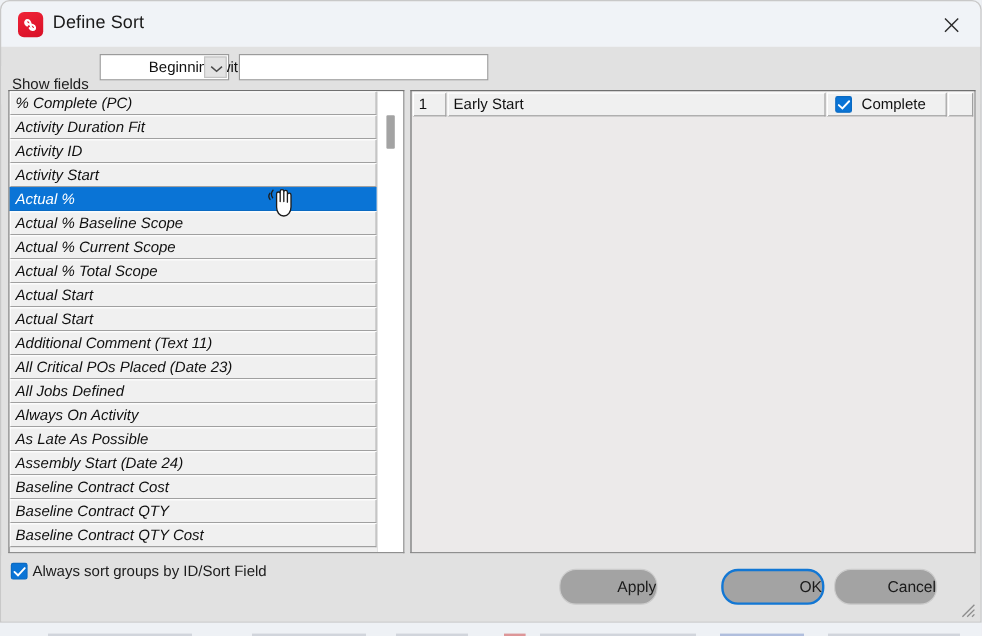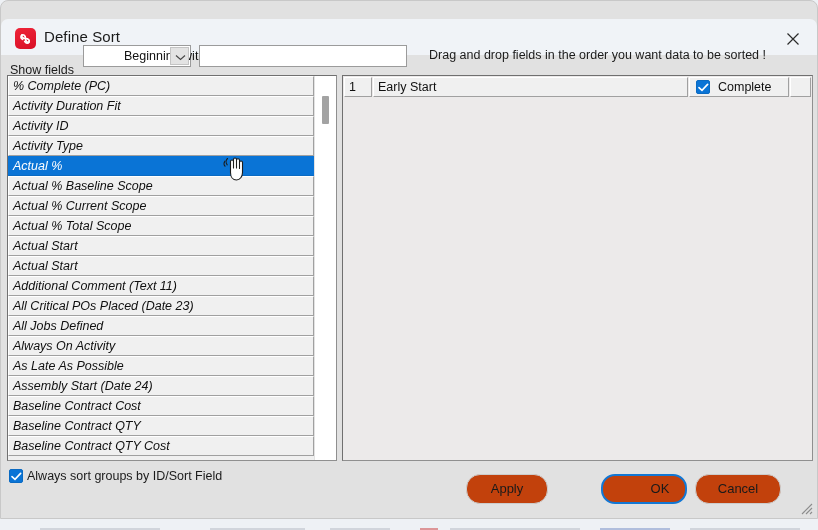--- a/index.html
+++ b/index.html
@@ -48,21 +48,20 @@
   .bgsliver .smudge.blue { background: #7d93c8; }
 
   
   .titlebar {
     position: absolute;
     left: 0; top: 0;
     width: 816px; height: 38px;
     background: #f0f3f7;
     border-top-left-radius: 7px;
     border-top-right-radius: 7px;
-    margin-top: 18px;
   }
   .app-icon {
     position: absolute;
     left: 14px; top: 9px;
     width: 21px; height: 21px;
     border-radius: 5px;
     background: #e8142a;
     background: linear-gradient(160deg,#ef2438 0%,#d80f26 100%);
     overflow: hidden;
   }
@@ -279,28 +278,28 @@
     left: 18px; top: 0px;
     line-height: 16px;
     font-size: 12.5px;
     white-space: nowrap;
     color: #1b1b1b;
   }
   .btn {
     position: absolute;
     top: 11px;
     height: 30px;
-    background: #c2410c;
+    background: #a3a3a3;
     border: 1px solid #cccccc;
     border-radius: 14px;
     box-sizing: border-box;
     font-family: "Liberation Sans", sans-serif;
     font-size: 13px;
     color: #1a1a1a;
-    text-align: center;
+    text-align: right;
     line-height: 28px;
     white-space: nowrap;
   }
   .btn-apply  { left: 465px; width: 82px; }
   .btn-ok     { left: 600px; width: 86px; border: 2px solid #1277d4; line-height: 26px; padding-left: 32px; }
   .btn-cancel { left: 694px; width: 86px; }
 
   .grip {
     position: absolute;
     right: 4px; bottom: 3px;
@@ -341,28 +340,27 @@
       <svg width="11" height="7" viewBox="0 0 11 7">
         <path d="M1 1.5 L5.5 5.5 L10 1.5" fill="none" stroke="#4a4a4a" stroke-width="1.2"></path>
       </svg>
     </div>
   </div>
 
   <div class="textfield">
     <input type="text" value="" style="">
   </div>
 
-  <div class="hint">Drag and drop fields in the order you want data to be sorted !</div>
 
   <div class="fieldlist">
     <div class="fl-inner">
         <div class="fl-item"><span>% Complete (PC)</span></div>
         <div class="fl-item"><span>Activity Duration Fit</span></div>
         <div class="fl-item"><span>Activity ID</span></div>
-        <div class="fl-item"><span>Activity Type</span></div>
+        <div class="fl-item"><span>Activity Start</span></div>
         <div class="fl-item selected"><span>Actual %</span></div>
         <div class="fl-item"><span>Actual % Baseline Scope</span></div>
         <div class="fl-item"><span>Actual % Current Scope</span></div>
         <div class="fl-item"><span>Actual % Total Scope</span></div>
         <div class="fl-item"><span>Actual Start</span></div>
         <div class="fl-item"><span>Actual Start</span></div>
         <div class="fl-item"><span>Additional Comment (Text 11)</span></div>
         <div class="fl-item"><span>All Critical POs Placed (Date 23)</span></div>
         <div class="fl-item"><span>All Jobs Defined</span></div>
         <div class="fl-item"><span>Always On Activity</span></div>

